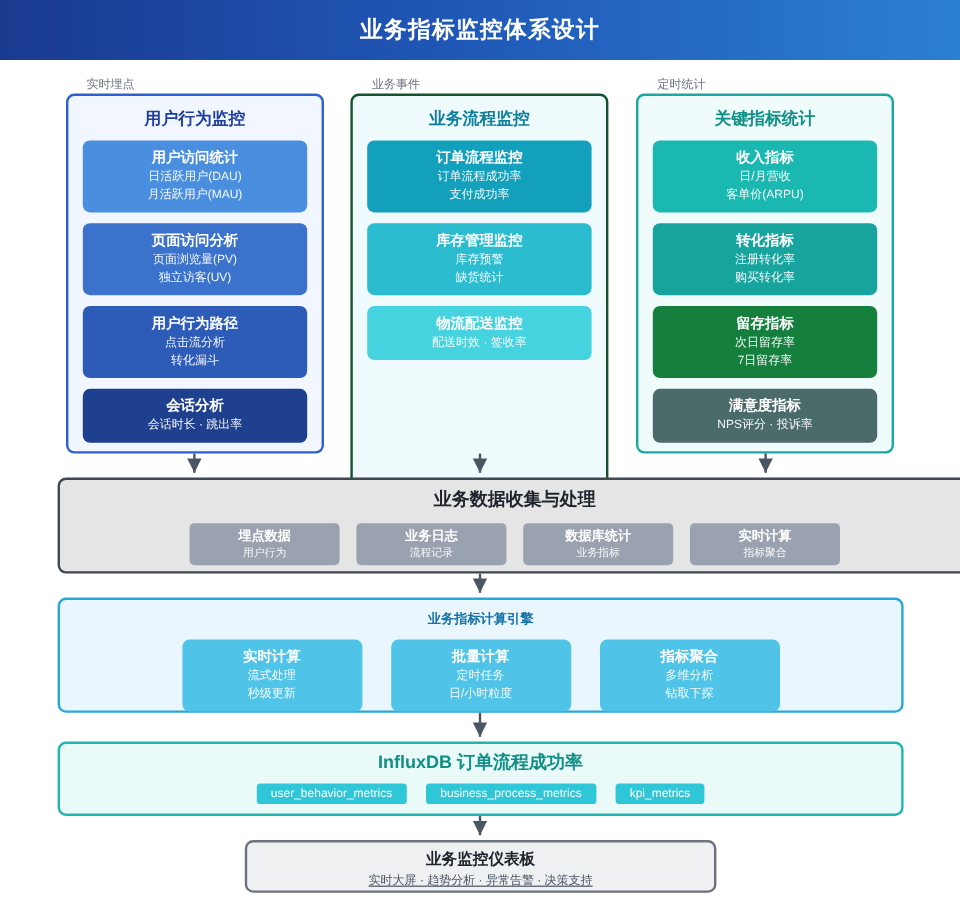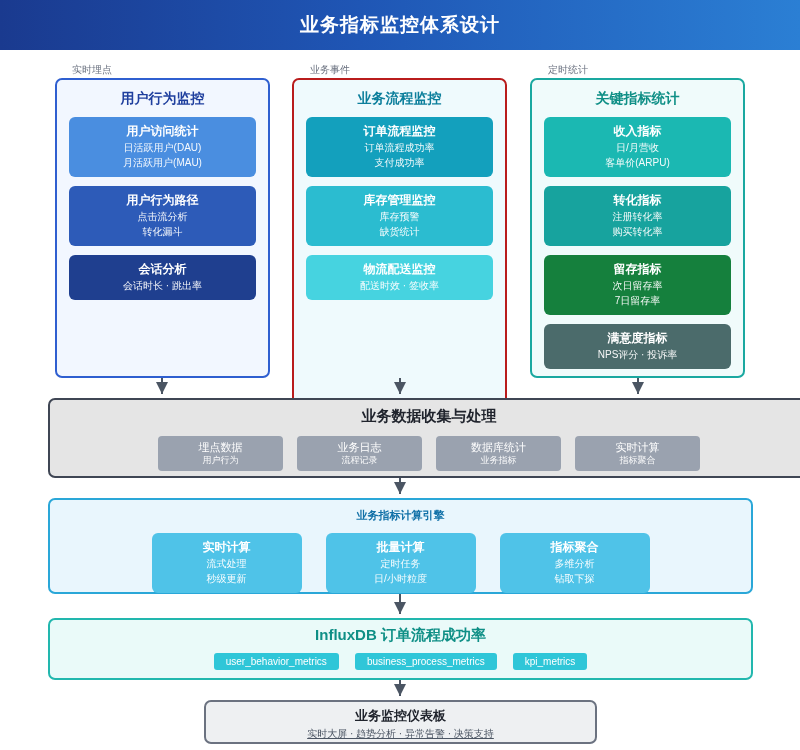--- a/index.html
+++ b/index.html
@@ -55,21 +55,21 @@
   }
   .panel-1 {
     left: 55px; top: 78px; width: 215px; height: 300px;
     background: #f2f7ff;
     border: 2px solid #2f5fd0;
   }
   .panel-1 .panel-title { color: #1f3f9e; }
   .panel-2 {
     left: 292px; top: 78px; width: 215px; height: 352px;
     background: #effafd;
-    border: 2px solid #b91c1c;
+    border: 2px solid #14532d;
   }
   .panel-2 .panel-title { color: #0d7f9c; }
   .panel-3 {
     left: 530px; top: 78px; width: 215px; height: 300px;
     background: #f0fbfb;
     border: 2px solid #1aa8a0;
   }
   .panel-3 .panel-title { color: #0f8f86; }
 
   .card {
@@ -114,21 +114,21 @@
     margin-top: 10px;
   }
   .chip {
     background: #9aa2af;
     color: #ffffff;
     border-radius: 4px;
     width: 125px;
     text-align: center;
     padding: 4px 2px 5px 2px;
   }
-  .chip-title { font-size: 11px; font-weight: normal; line-height: 14px; }
+  .chip-title { font-size: 11px; font-weight: bold; line-height: 14px; }
   .chip-sub { font-size: 9px; line-height: 12px; opacity: .95; }
 
   
   .engine {
     left: 48px; top: 498px; width: 705px; height: 96px;
     background: #e9f6fd;
     border: 2px solid #2aa7d8;
   }
   .engine .band-title {
     color: #1271a8; font-size: 11px; margin-top: 8px;
@@ -196,20 +196,25 @@
   <div class="col-label" style="left:68px; top:63px;">实时埋点</div>
   <div class="col-label" style="left:306px; top:63px;">业务事件</div>
   <div class="col-label" style="left:544px; top:63px;">定时统计</div>
 
   <div class="panel panel-1">
     <div class="panel-title">用户行为监控</div>
     <div class="card" style="background:#4a8ee0;">
       <div class="card-title">用户访问统计</div>
       <div class="card-sub">日活跃用户(DAU)</div>
       <div class="card-sub">月活跃用户(MAU)</div>
+    </div>
+    <div class="card" style="background:#3a72cc;">
+      <div class="card-title">页面访问分析</div>
+      <div class="card-sub">页面浏览量(PV)</div>
+      <div class="card-sub">独立访客(UV)</div>
     </div>
     <div class="card" style="background:#2d5bb8;">
       <div class="card-title">用户行为路径</div>
       <div class="card-sub">点击流分析</div>
       <div class="card-sub">转化漏斗</div>
     </div>
     <div class="card" style="background:#1f3f8f;">
       <div class="card-title">会话分析</div>
       <div class="card-sub">会话时长 · 跳出率</div>
     </div>

